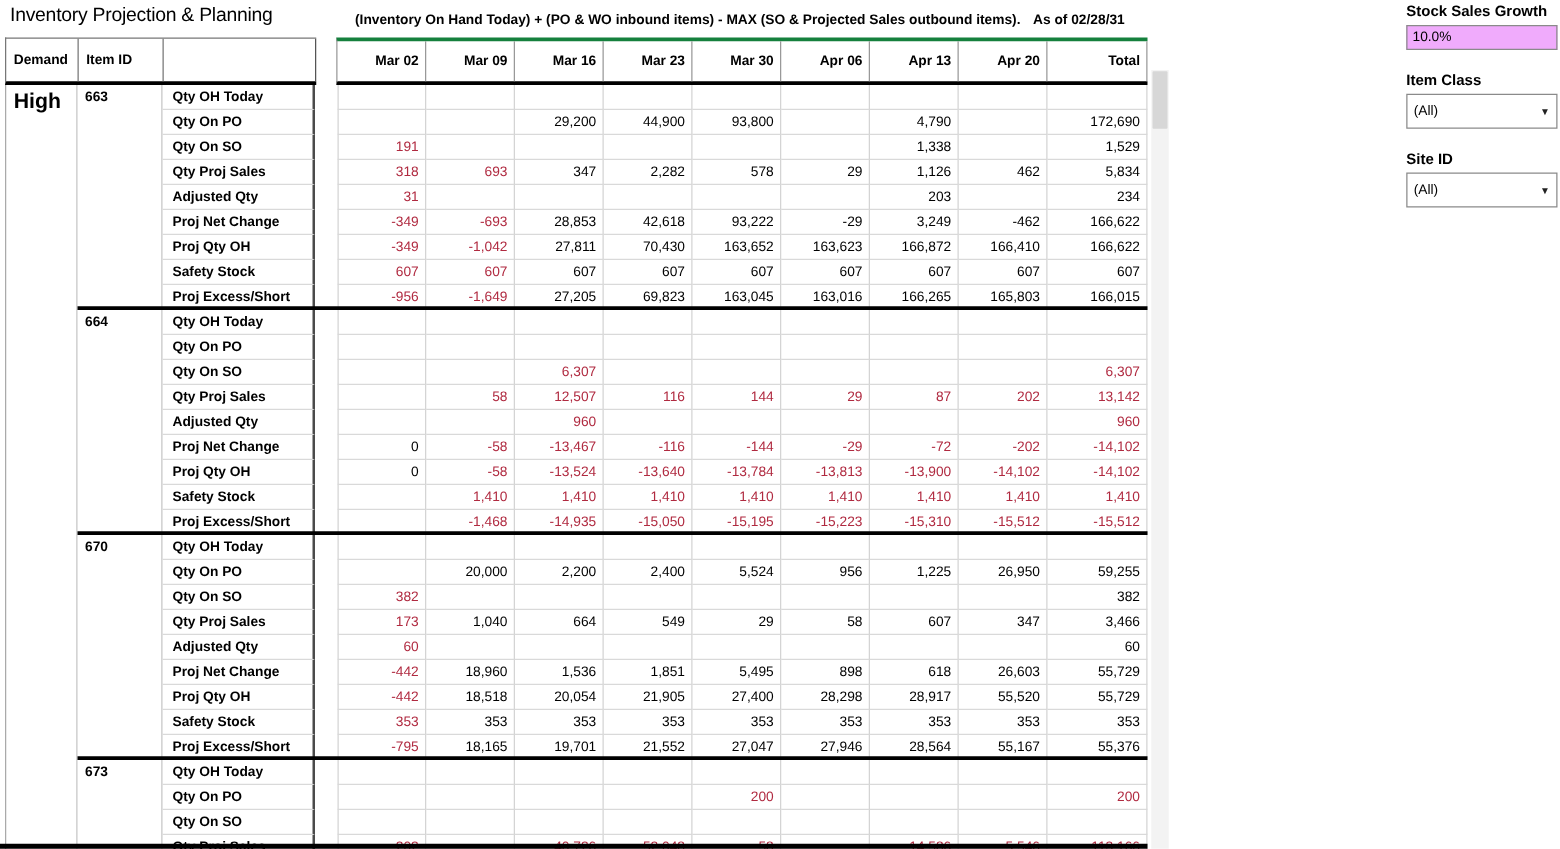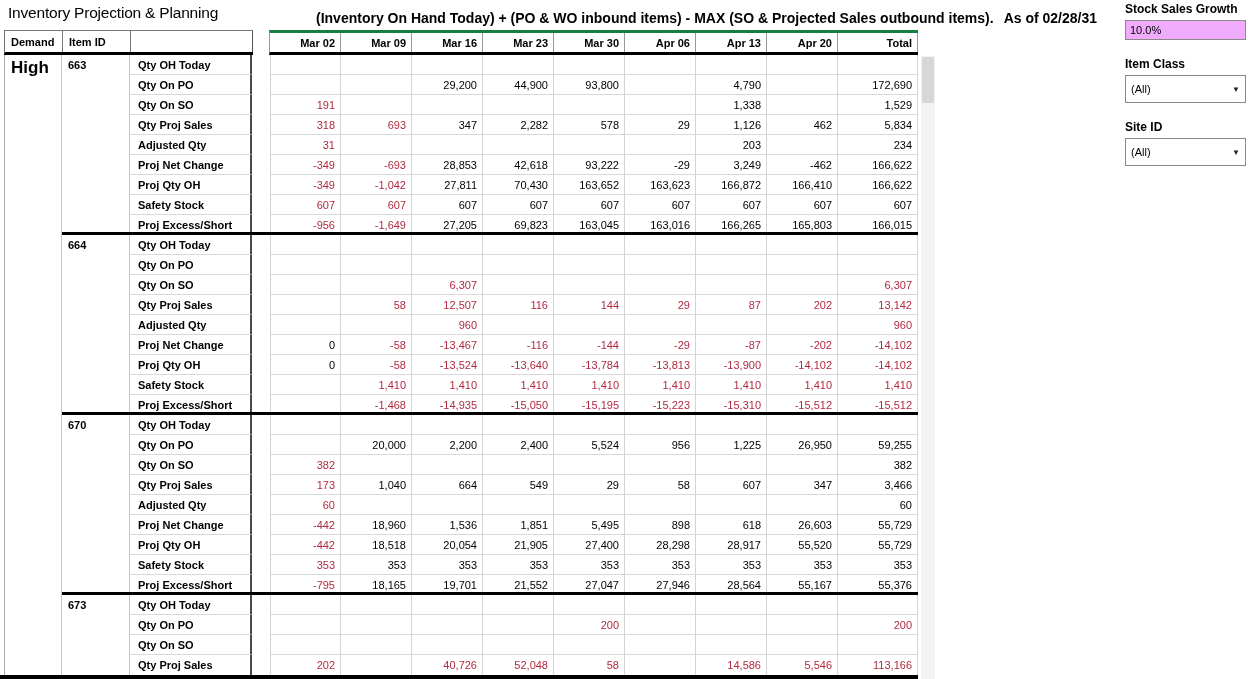--- a/index.html
+++ b/index.html
@@ -2,26 +2,26 @@
 <html style="--red: #b02a40;"><head>
 <meta charset="utf-8">
 <style>
   * { margin:0; padding:0; box-sizing:border-box; }
   html,body { width:1248px; height:679px; background:#fff; overflow:hidden;
               font-family:"Liberation Sans","DejaVu Sans",sans-serif; color:#000; }
   .abs { position:absolute; }
 
   
   #title { left:8px; top:4px; font-size:15.5px; font-weight:normal; letter-spacing:-0.2px; }
-  #subtitle-wrap { left:284px; top:10px; font-size:14px; font-weight:bold; white-space:nowrap;margin-left:32px; }
+  #subtitle-wrap { left:284px; top:10px; font-size:11px; font-weight:bold; white-space:nowrap; }
   #subtitle-wrap .asof { margin-left:10px; }
 
   
   #tbl { left:4px; top:30px; width:914px; }
-  .hdr { display:flex; height:25px; }
+  .hdr { display:flex; height:38px; }
   .hleft { display:flex; border-left:1px solid #777; border-top:1px solid #777;
            border-bottom:3px solid #000; }
   .hcell { font-size:11px; font-weight:bold; display:flex; align-items:center; }
   .h-demand { width:58px; padding-left:6px; border-right:1px solid #777; }
   .h-item   { width:68px; padding-left:6px; border-right:1px solid #777; }
   .h-metric { width:122px; border-right:1px solid #555; }
   .hgap { width:18px; }
   .hright { display:flex; border-top:3px solid #15803d; border-bottom:3px solid #000;
             border-left:1px solid #999; }
   .hdate { width:71px; justify-content:flex-end; padding-right:5px; border-right:1px solid #999; }
@@ -299,21 +299,21 @@
           <div class="row">
             <div class="cell item-cell"></div>
             <div class="cell metric-cell">Proj Net Change</div>
             <div class="cell gap-cell"></div>
             <div class="cell data-cell">0</div>
             <div class="cell data-cell red">-58</div>
             <div class="cell data-cell red">-13,467</div>
             <div class="cell data-cell red">-116</div>
             <div class="cell data-cell red">-144</div>
             <div class="cell data-cell red">-29</div>
-            <div class="cell data-cell red">-87</div>
+            <div class="cell data-cell red">-72</div>
             <div class="cell data-cell red">-202</div>
             <div class="cell data-cell total red">-14,102</div>
           </div>
           <div class="row">
             <div class="cell item-cell"></div>
             <div class="cell metric-cell">Proj Qty OH</div>
             <div class="cell gap-cell"></div>
             <div class="cell data-cell">0</div>
             <div class="cell data-cell red">-58</div>
             <div class="cell data-cell red">-13,524</div>

